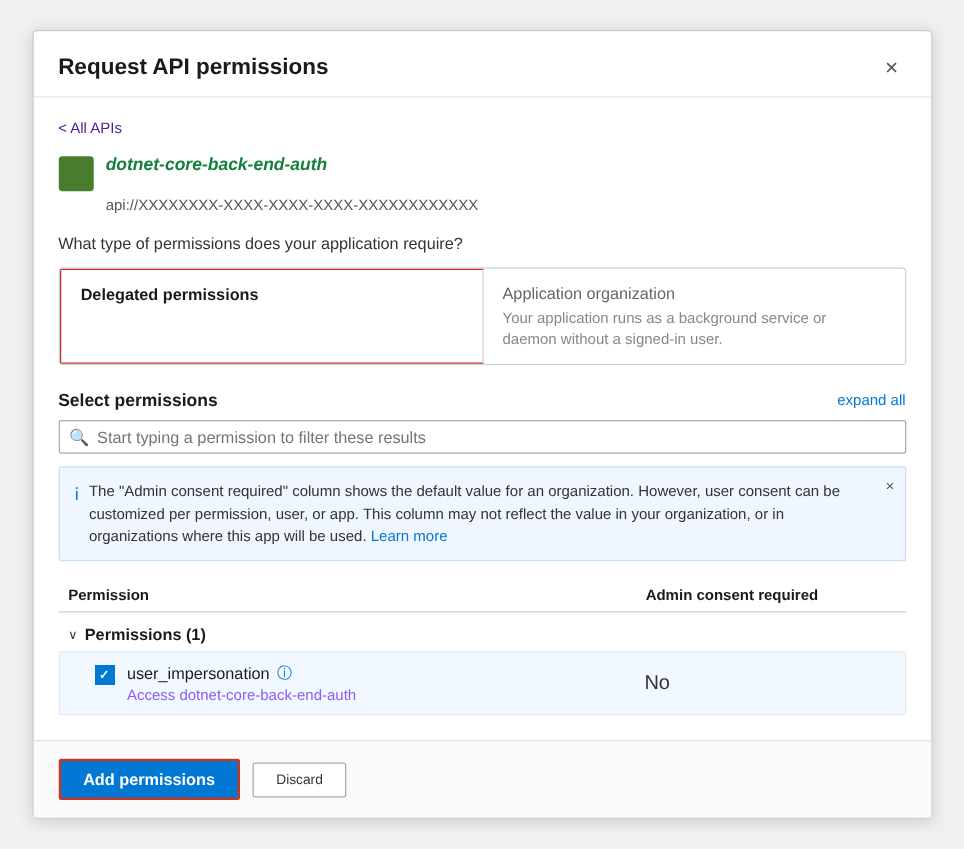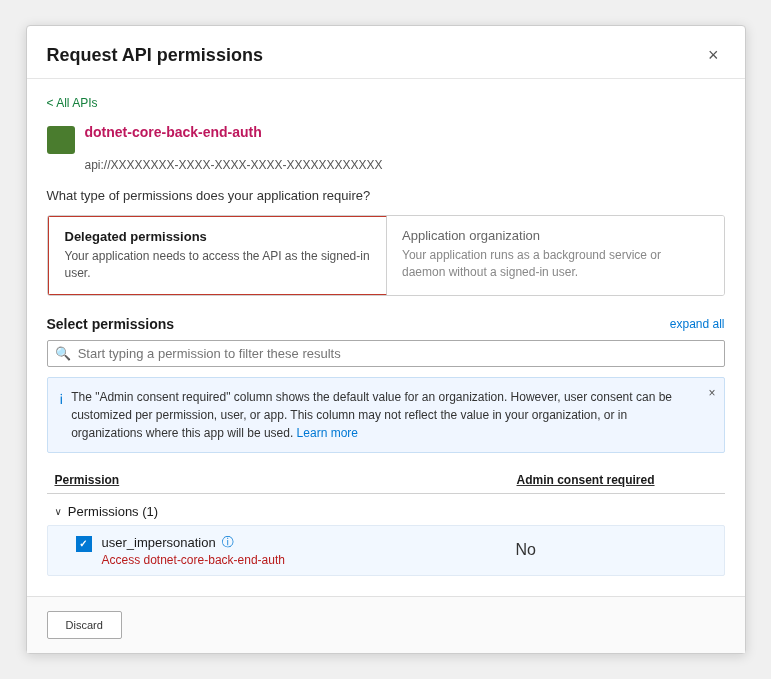--- a/index.html
+++ b/index.html
@@ -44,21 +44,21 @@
       border: none;
       padding: 2px 6px;
       line-height: 1;
     }
     .dialog-body {
       padding: 16px 20px;
       flex: 1;
       overflow-y: auto;
     }
     .back-link {
-      color: #15803d;
+      color: #4c1d95;
       font-size: 12px;
       cursor: pointer;
       display: inline-flex;
       align-items: center;
       gap: 4px;
       margin-bottom: 14px;
       text-decoration: none;
     }
     .api-info {
       display: flex;
@@ -70,21 +70,22 @@
       width: 28px;
       height: 28px;
       background: #4a7c2e;
       border-radius: 3px;
       flex-shrink: 0;
       margin-top: 2px;
     }
     .api-name {
       font-size: 14px;
       font-weight: 600;
-      color: #be185d;
+      color: #15803d;
+      font-style: italic;
     }
     .api-uri {
       font-size: 12px;
       color: #555;
       margin-top: 18px;
     }
     .section-question {
       font-size: 13px;
       margin-bottom: 12px;
       color: #333;
@@ -206,21 +207,20 @@
     .info-link {
       color: #0078d4;
       cursor: pointer;
       text-decoration: none;
     }
     .perm-table-header {
       display: flex;
       padding: 6px 8px;
       border-bottom: 1px solid #d0d0d0;
       margin-bottom: 4px;
-      text-decoration: underline;
     }
     .col-permission {
       flex: 1;
       font-size: 12px;
       font-weight: 700;
       color: #1a1a1a;
     }
     .col-admin {
       width: 200px;
       font-size: 12px;
@@ -238,21 +238,21 @@
       cursor: pointer;
       font-size: 13px;
     }
     .chevron-icon {
       margin-right: 6px;
       font-size: 10px;
       color: #333;
     }
     .group-label {
       font-size: 13px;
-      font-weight: 400;
+      font-weight: 700;
       color: #1a1a1a;
     }
     .perm-row {
       display: flex;
       align-items: center;
       padding: 8px 8px 8px 28px;
       background: #f2f8ff;
       border: 1px solid #e0eaf5;
       border-radius: 2px;
       margin-bottom: 2px;
@@ -303,21 +303,21 @@
       color: #1a1a1a;
       font-weight: 400;
     }
     .info-circle {
       color: #0078d4;
       font-size: 12px;
       cursor: pointer;
     }
     .perm-desc {
       font-size: 12px;
-      color: #b91c1c;
+      color: #8b5cf6;
       margin-top: 2px;
     }
     .perm-row-admin {
       width: 200px;
       font-size: 16px;
       color: #333;
     }
     .dialog-footer {
       padding: 14px 20px;
       border-top: 1px solid #e0e0e0;
@@ -370,21 +370,20 @@
       </div>
     </div>
 
     
     <div class="section-question">What type of permissions does your application require?</div>
 
     
     <div class="permission-types">
       <div class="perm-type-card active">
         <div class="perm-type-title">Delegated permissions</div>
-        <div class="perm-type-desc">Your application needs to access the API as the signed-in user.</div>
       </div>
       <div class="perm-type-card">
         <div class="perm-type-title">Application organization</div>
         <div class="perm-type-desc">Your application runs as a background service or daemon without a signed-in user.</div>
       </div>
     </div>
 
     
     <div class="select-permissions-header">
       <span class="select-perm-label">Select permissions</span>
@@ -435,16 +434,17 @@
             <span class="perm-desc">Access dotnet-core-back-end-auth</span>
           </div>
         </div>
         <div class="perm-row-admin">No</div>
       </div>
     </div>
 
   </div>
 
   <div class="dialog-footer">
+    <button class="btn-add">Add permissions</button>
     <button class="btn-discard">Discard</button>
   </div>
 
 </div>
 
 </body></html>

